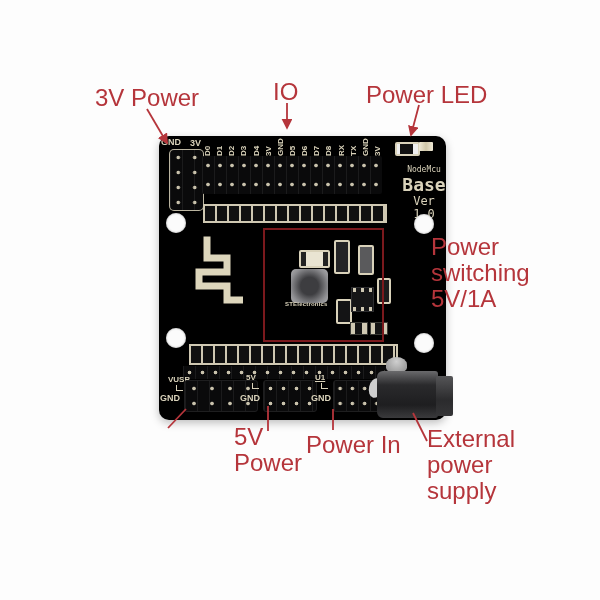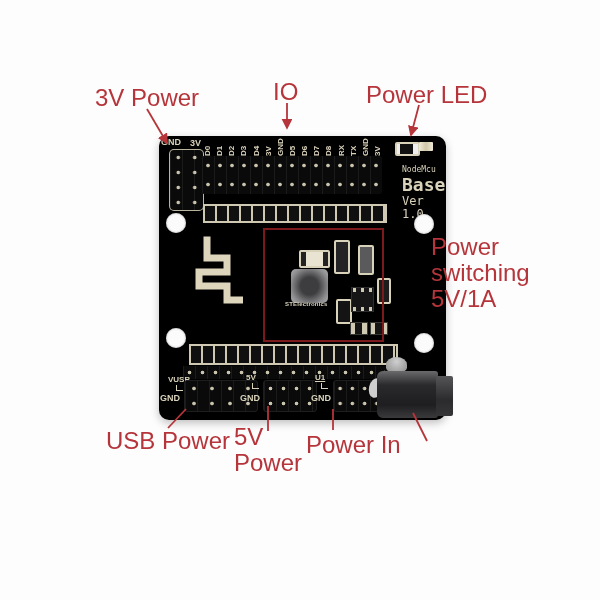--- a/index.html
+++ b/index.html
@@ -39,21 +39,21 @@
   .botpins{left:24px;top:230px;width:214px;height:13px;background-size:13px 13px,100% 100%;}
   .pblk{top:244px;height:30px;background-size:25% 50%,100% 100%;border-radius:3px;border:1px solid #1e1e1f;}
   .pblk1{left:25px;width:72px;} .pblk2{left:104px;width:52px;} .pblk3{left:174px;width:49px;}
 
   
   .iolabels{left:45px;top:1px;width:178px;height:19px;display:flex;justify-content:space-between;}
   .iolabels span{writing-mode:vertical-rl;transform:rotate(180deg);font-size:8px;font-weight:bold;
                  color:#d9d2ba;line-height:1;overflow:visible;}
 
   
-  .brand{left:243px;top:30px;width:44px;text-align:left;color:#d9d2ba;
+  .brand{left:243px;top:30px;width:44px;text-align:center;color:#d9d2ba;
          font-family:"DejaVu Sans Mono",monospace;line-height:1.1;}
   .brand .b1{font-size:8px;} .brand .b2{font-size:18px;font-weight:bold;} .brand .b3{font-size:12px;}
 
   
   .smd{border:2px solid #d9d2ba;border-radius:2px;background:#1b1b1c;}
   .arrowL{width:6px;height:5px;border-left:1.5px solid #d9d2ba;border-bottom:1.5px solid #d9d2ba;}
 
   .maker{left:126px;top:165px;width:50px;font-size:6px;color:#d9d2ba;font-weight:bold;letter-spacing:.2px;}
 
   
@@ -177,17 +177,19 @@
     <line x1="333" y1="430" x2="333" y2="409" stroke="#b5353b" stroke-width="1.8"></line>
     <line x1="427" y1="441" x2="413" y2="413" stroke="#b5353b" stroke-width="1.8"></line>
   </svg>
 
   <div class="ann ann-3v">3V Power</div>
   <div class="ann ann-io">IO</div>
   <div class="ann ann-pled">Power LED</div>
   <div class="ann ann-pswitch">Power
 switching
 5V/1A</div>
-  <div class="ann ann-usb">USB Power</div>
   <div class="ann ann-5v">5V
 Power</div>
   <div class="ann ann-pin">Power In</div>
+  <div class="ann ann-ext">External
+power
+supply</div>
 </div>
 
 </body></html>

